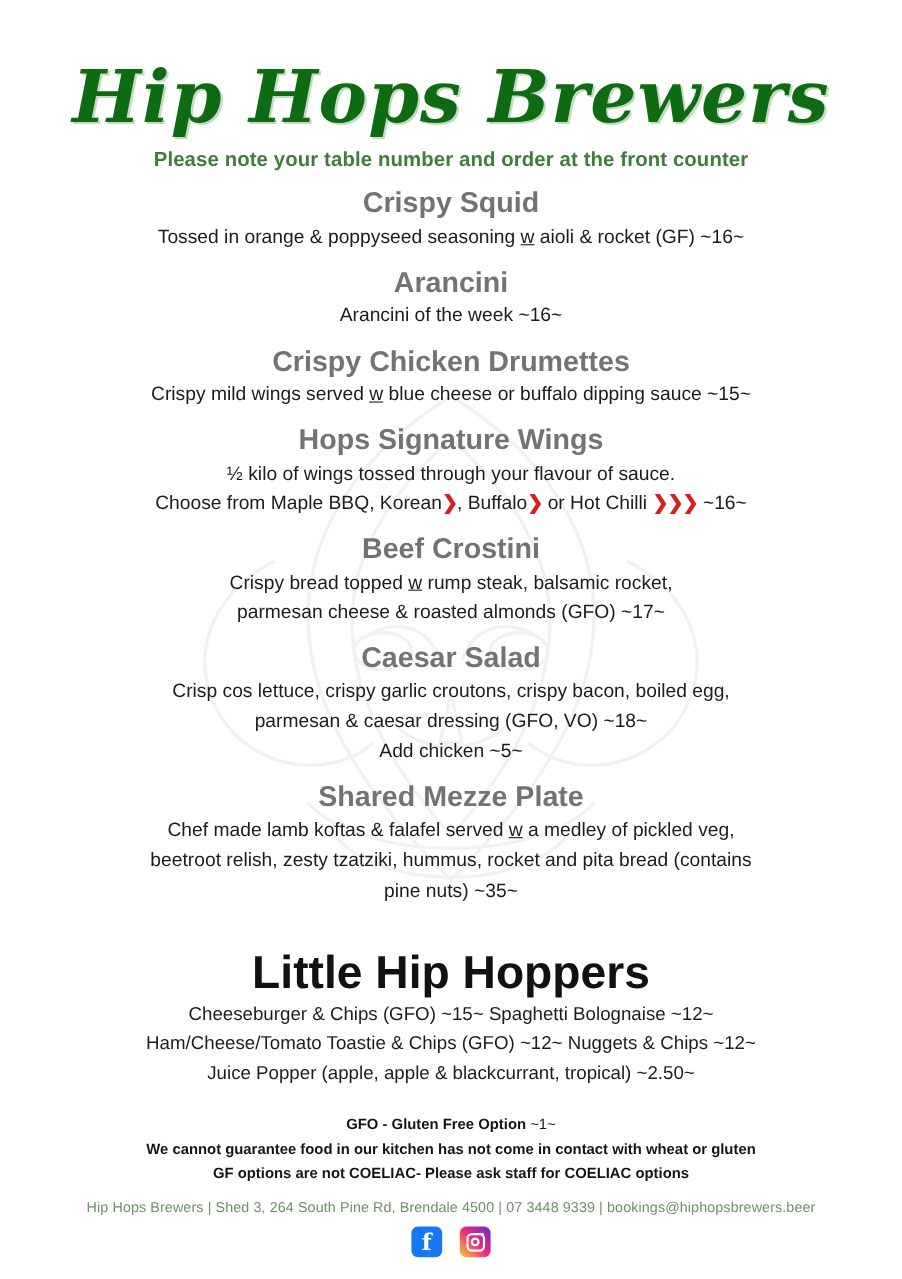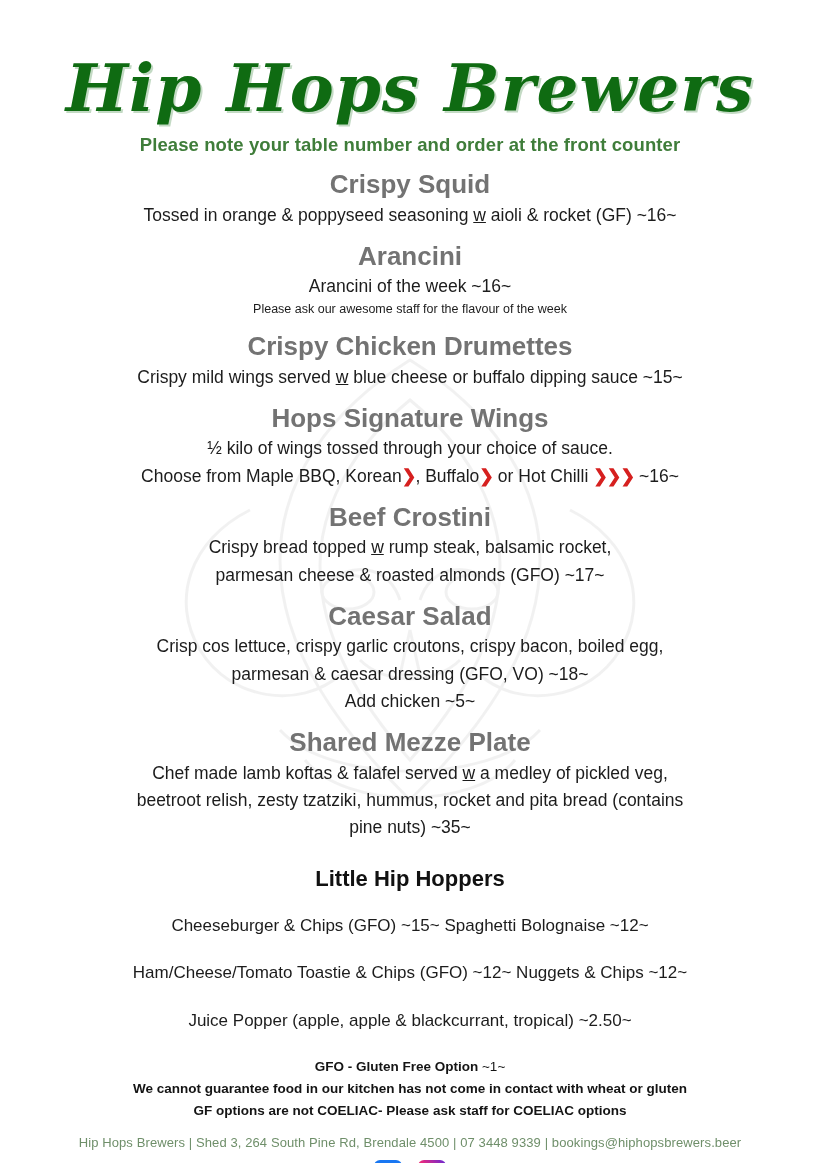--- a/index.html
+++ b/index.html
@@ -81,29 +81,29 @@
   .item-sub {
     font-size: 12.5px;
     color: #1c1c1c;
     line-height: 1.4;
     margin-top: 1px;
   }
   .u { text-decoration: underline; }
   .chilli { color: #d6201f; font-weight: bold; letter-spacing: -1px; }
 
   .section-title {
-    margin-top: 26px;
-    font-size: 22px;
+    margin-top: 38px;
+    font-size: 42px;
     font-weight: bold;
     color: #111111;
   }
   .kids-line {
     font-size: 17px;
     line-height: 1.6;
-    margin-top: 20px;
+    margin-top: 0;
   }
   .kids-line:first-of-type { margin-top: 10px; }
 
   .legend {
     margin-top: 22px;
     font-size: 13.5px;
     font-weight: bold;
     line-height: 1.65;
     color: #141414;
   }
@@ -197,31 +197,30 @@
     <div class="note">Please note your table number and order at the front counter</div>
 
     <div class="item">
       <div class="item-name">Crispy Squid</div>
       <div class="item-desc"><span>Tossed in orange &amp; poppyseed seasoning </span><span class="u">w</span><span> aioli &amp; rocket (GF) ~16~</span></div>
     </div>
 
     <div class="item">
       <div class="item-name">Arancini</div>
       <div class="item-desc">Arancini of the week  ~16~</div>
-      <div class="item-sub">Please ask our awesome staff for the flavour of the week</div>
     </div>
 
     <div class="item">
       <div class="item-name">Crispy Chicken Drumettes</div>
       <div class="item-desc"><span>Crispy mild wings served </span><span class="u">w</span><span> blue cheese or buffalo dipping sauce ~15~</span></div>
     </div>
 
     <div class="item">
       <div class="item-name">Hops Signature Wings</div>
-      <div class="item-desc">½ kilo of wings tossed through your choice of sauce.</div>
+      <div class="item-desc">½ kilo of wings tossed through your flavour of sauce.</div>
       <div class="item-desc"><span>Choose from Maple BBQ, Korean</span><span class="chilli">❯</span><span>, Buffalo</span><span class="chilli">❯</span><span> or Hot Chilli </span><span class="chilli">❯❯❯</span><span> ~16~</span></div>
     </div>
 
     <div class="item">
       <div class="item-name">Beef Crostini</div>
       <div class="item-desc"><span>Crispy bread topped </span><span class="u">w</span><span> rump steak, balsamic rocket,</span></div>
       <div class="item-desc">parmesan cheese &amp; roasted almonds (GFO) ~17~</div>
     </div>
 
     <div class="item">

